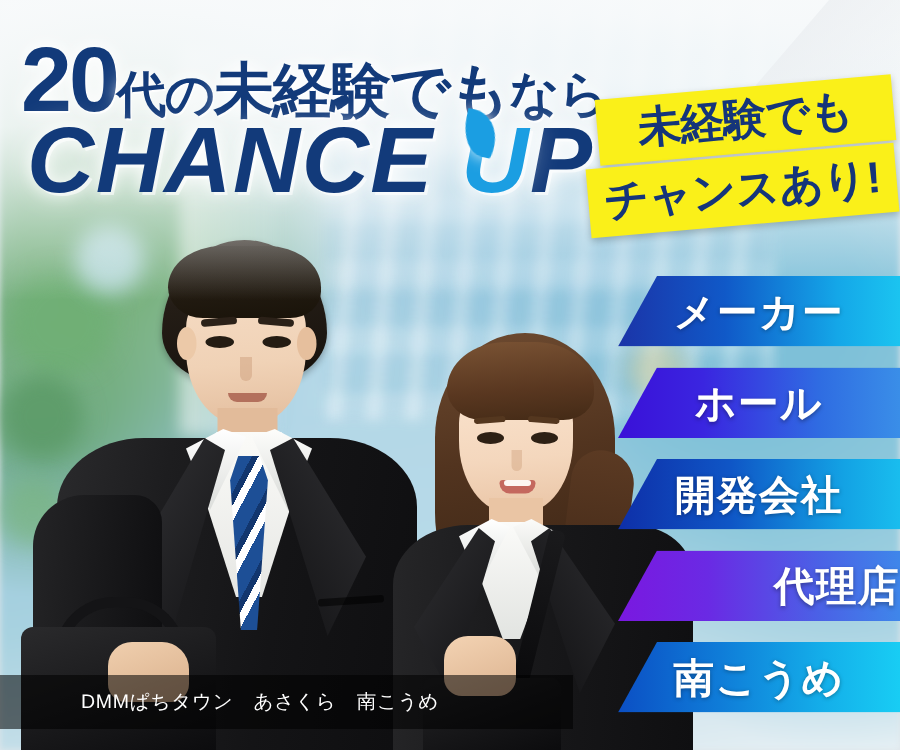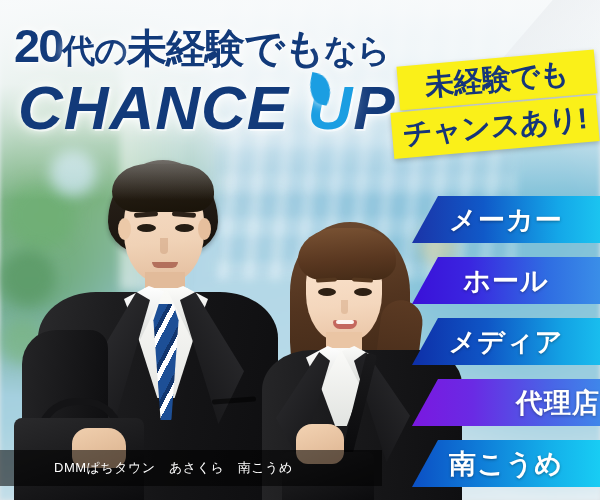--- a/index.html
+++ b/index.html
@@ -214,21 +214,21 @@
     border-radius:7px;
   }
 
   
   .headline{
     position:absolute;left:14px;top:18px;
     font-size:40px;font-weight:bold;color:#123a7a;
     letter-spacing:-1px;white-space:nowrap;
     text-shadow:0 0 9px rgba(255,255,255,.95),0 0 18px rgba(255,255,255,.85),1px 1px 0 rgba(255,255,255,.8);
   }
-  .headline .num{font-size:47px;letter-spacing:-2px;}
+  .headline .num{font-size:61px;letter-spacing:-2px;}
   .headline .sm{font-size:33px;}
 
   
   .logo{
     position:absolute;left:18px;top:72px;white-space:nowrap;
     font-size:62px;font-weight:bold;font-style:italic;
     letter-spacing:1px;
     color:#123a7a;
     text-shadow:0 0 10px rgba(255,255,255,.95),0 0 20px rgba(255,255,255,.8),2px 2px 0 rgba(255,255,255,.6);
   }
@@ -246,21 +246,21 @@
     position:absolute;background:#faf019;
     display:flex;align-items:center;justify-content:center;
     color:#15357a;font-weight:bold;
     box-shadow:0 2px 5px rgba(0,0,0,.22);
   }
   #badge1{left:398px;top:58px;width:198px;height:44px;transform:rotate(-5deg);font-size:29px;}
   #badge2{left:392px;top:104px;width:206px;height:46px;transform:rotate(-5deg);font-size:29px;}
   .badge span{letter-spacing:-.5px;}
 
   
-  .menu{position:absolute;right:0;top:196px;width:188px;}
+  .menu{position:absolute;right:0;top:184px;width:188px;}
   .mbar{
     position:relative;height:47px;margin-bottom:14px;width:188px;
     display:flex;align-items:center;justify-content:center;
     clip-path:polygon(26px 0,100% 0,100% 100%,0 100%);
     box-shadow:0 2px 6px rgba(0,0,0,.25);
   }
   .mbar span{
     color:#fff;font-size:27px;font-weight:bold;letter-spacing:1px;
     text-shadow:0 1px 3px rgba(0,0,0,.35);
   }
@@ -366,21 +366,21 @@
   </div>
 
   <div class="menu">
     <div class="mbar mb-0">
       <span>メーカー</span>
     </div>
     <div class="mbar mb-1">
       <span>ホール</span>
     </div>
     <div class="mbar mb-2">
-      <span>メディア</span>
+      <span>開発会社</span>
     </div>
     <div class="mbar mb-3">
       <span>代理店</span>
     </div>
     <div class="mbar mb-4">
       <span>南こうめ</span>
     </div>
   </div>
 
   <div class="caption">

